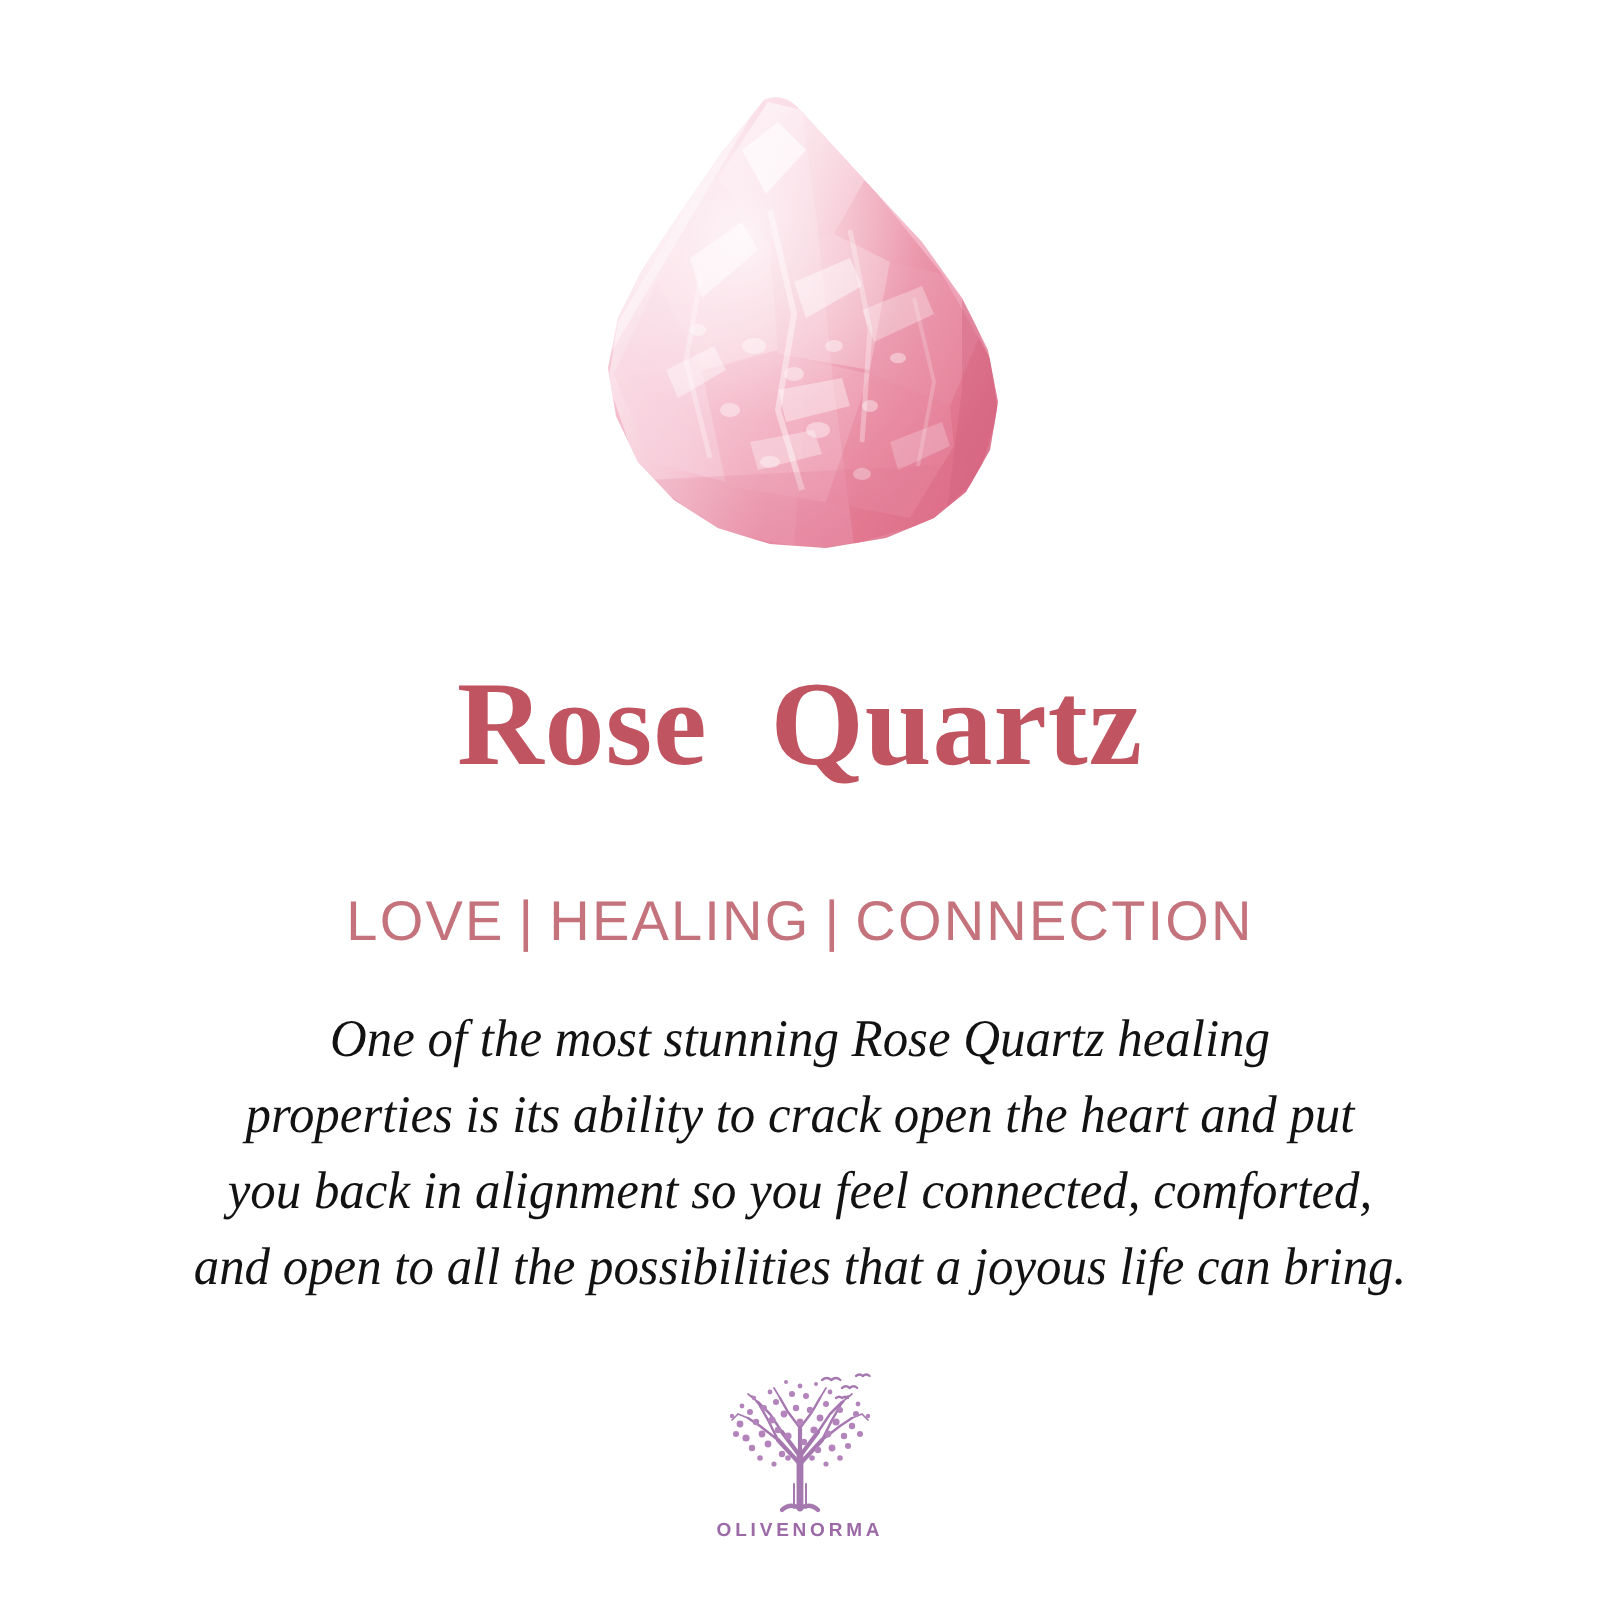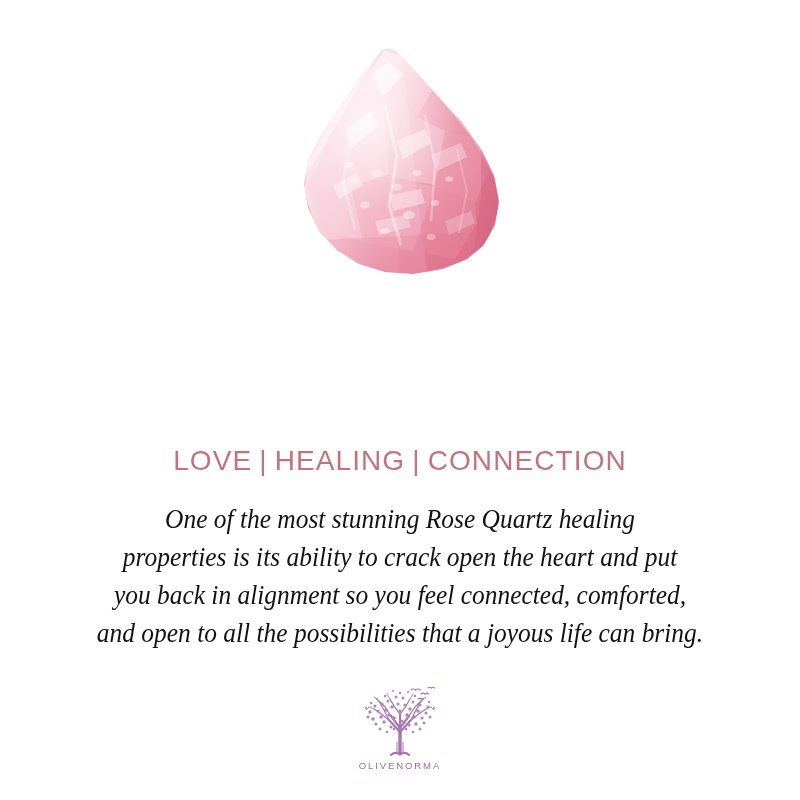--- a/index.html
+++ b/index.html
@@ -112,21 +112,21 @@
   }
   .logo-mark {
     display: block;
     margin: 0 auto;
   }
   .logo-word {
     display: block;
     margin-top: 1px;
     font-family: "Liberation Sans", sans-serif;
     font-size: 9.5px;
-    font-weight: 400;
+    font-weight: 700;
     letter-spacing: 1.9px;
     color: #9c6aa6;
     line-height: 1;
   }
 </style>
 </head>
 <body>
 
 <div class="card">
 
@@ -222,20 +222,21 @@
 
         <path d="M96,4 L20,132 L22,108 L62,50 Z" fill="url(#gSheen)"></path>
 
         <path d="M18,196 L214,186 L214,245 L18,245 Z" fill="#dd7490" opacity="0.18"></path>
 
         <path d="M196,100 L216,150 L208,196 L188,214 L196,150 Z" fill="#cf5f7c" opacity="0.35"></path>
       </g>
     </svg>
   </div>
 
+  <h1 class="title">Rose  Quartz</h1>
 
   <div class="subtitle">
     <span>LOVE</span><span class="sep">|</span><span>HEALING</span><span class="sep">|</span><span>CONNECTION</span>
   </div>
 
   <p class="body-copy">
     <span class="line">One of the most stunning Rose Quartz healing</span>
     <span class="line">properties is its ability to crack open the heart and put</span>
     <span class="line">you back in alignment so you feel connected, comforted,</span>
     <span class="line">and open to all the possibilities that a joyous life can bring.</span>

